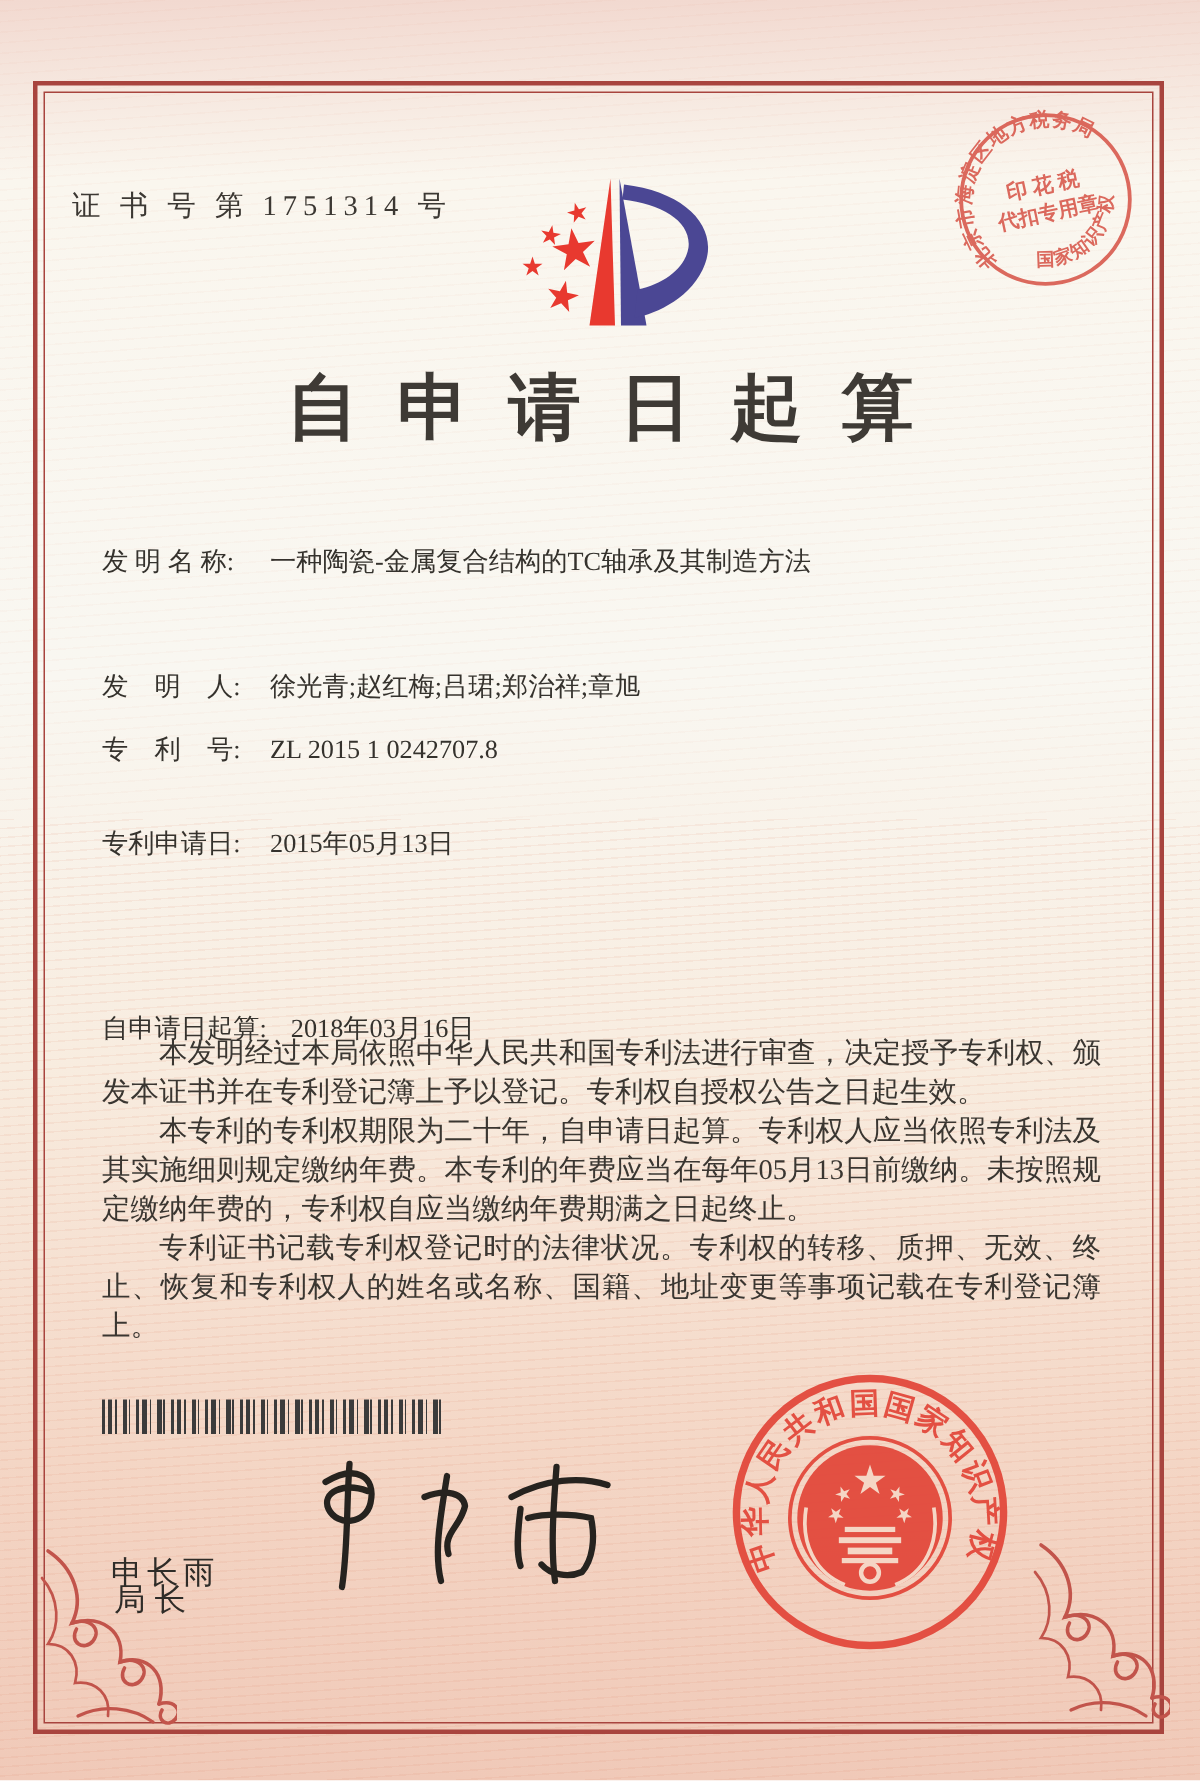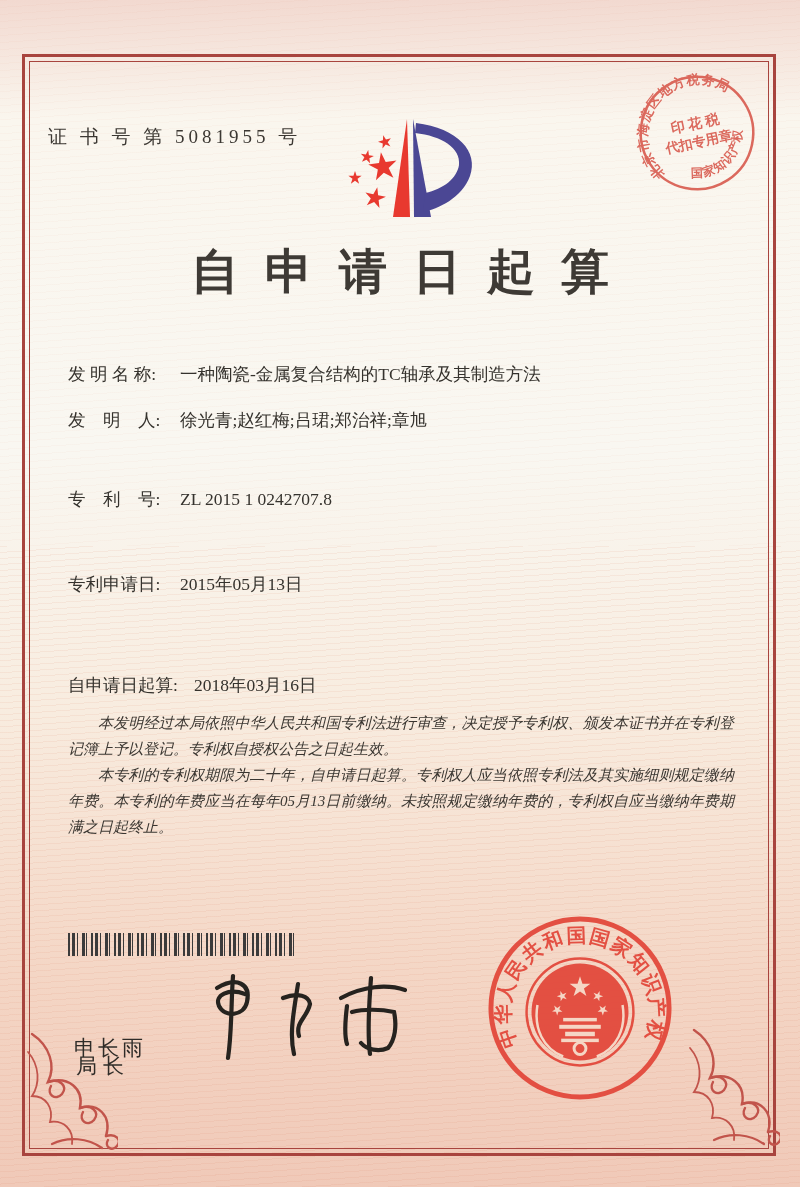--- a/index.html
+++ b/index.html
@@ -13,23 +13,23 @@
   .frame-outer{position:absolute;left:22px;top:54px;width:748px;height:1096px;
         border:3px solid #a8443e;}
   .frame-inner{position:absolute;left:4px;top:4px;right:4px;bottom:4px;border:1px solid #a8443e;}
   .cert-no{position:absolute;left:48px;top:124px;font-size:19px;letter-spacing:4px;color:#3c3833;}
   .title{position:absolute;left:0;top:240px;width:100%;text-align:center;font-size:48px;
         letter-spacing:26px;text-indent:26px;color:#3e3a35;font-weight:600;}
   .logo{position:absolute;left:330px;top:90px;}
   .row{position:absolute;left:68px;width:668px;font-size:17.5px;color:#35322d;white-space:pre;}
   .row .lbl{display:inline-block;min-width:96px;}
   .row .val{margin-left:16px;white-space:normal;}
-  .r1{top:362px}.r2{top:408px}.r3{top:487px}.r4{top:572px}.r5{top:611px}.r6{top:673px}
-  .paras{position:absolute;left:68px;top:710px;width:666px;font-size:15px;line-height:26px;
-        color:#3a3631;text-align:justify;font-style:italic;}
+  .r1{top:362px}.r2{top:445px}.r3{top:487px}.r4{top:550px}.r5{top:611px}.r6{top:673px}
+  .paras{position:absolute;left:68px;top:690px;width:666px;font-size:19px;line-height:26px;
+        color:#3a3631;text-align:justify;}
   .paras p{margin:0;text-indent:2em;}
   .barcode{position:absolute;left:68px;top:933px;width:228px;height:23px;
         background:repeating-linear-gradient(90deg,#3b3b3b 0 2px,rgba(0,0,0,0) 2px 4px,#3b3b3b 4px 7px,rgba(0,0,0,0) 7px 9px,#3b3b3b 9px 10px,rgba(0,0,0,0) 10px 14px,#3b3b3b 14px 17px,rgba(0,0,0,0) 17px 18px,#3b3b3b 18px 19px,rgba(0,0,0,0) 19px 23px);}
   .signer-title{position:absolute;left:76px;top:1052px;font-size:21px;color:#2f2c28;letter-spacing:6px;}
   .signer-name{position:absolute;left:74px;top:1034px;font-size:21px;color:#2f2c28;letter-spacing:3px;}
   .signature{position:absolute;left:195px;top:962px;}
   .seal-main{position:absolute;left:486px;top:914px;opacity:.95;}
   .seal-date{position:absolute;left:494px;top:1068px;font-size:18px;letter-spacing:2px;color:#33302c;}
   .seal-tax{position:absolute;left:634px;top:70px;opacity:.9;}
   .flourish{position:absolute;}
@@ -62,21 +62,21 @@
     <g fill="none" stroke="#c2544b" stroke-width="2.4" stroke-linecap="round">
       <path d="M86,2 C68,14 62,34 70,50 C50,44 34,56 38,76 C20,70 6,84 12,104"></path>
       <path d="M70,50 c-12,-4 -20,4 -14,12 c6,7 16,1 11,-8"></path>
       <path d="M38,76 c-12,-4 -20,4 -14,12 c6,7 16,1 11,-8"></path>
       <path d="M12,104 c-10,-3 -16,4 -11,10 c5,6 13,1 9,-6"></path>
       <path d="M90,20 C78,34 78,52 86,64 C72,64 64,76 68,90 C54,88 44,98 46,112" stroke-width="1.8"></path>
       <path d="M66,112 C50,104 30,106 16,116" stroke-width="2.2"></path>
     </g>
   </svg>
 
-  <div class="cert-no">证 书 号 第 5081955 号</div>
+  <div class="cert-no">证 书 号 第 1751314 号</div>
 
   <svg class="logo" width="150" height="140" viewBox="0 0 150 140">
     <defs>
       <path id="star" d="M0,-1 L0.2245,-0.309 0.951,-0.309 0.363,0.118 0.588,0.809 0,0.382 -0.588,0.809 -0.363,0.118 -0.951,-0.309 -0.2245,-0.309 Z"></path>
     </defs>
     <polygon points="77,29 63,127 80,127" fill="#e8392f"></polygon>
     <polygon points="83,29 84,127 101,127" fill="#4b4794"></polygon>
     <path d="M86,33 C128,38 149,62 140,86 C132,108 108,119 93,122 L95,103 C114,99 127,88 129,75 C131,58 112,46 85,43 Z" fill="#4b4794"></path>
     <use href="#star" transform="translate(55,52) scale(7) rotate(-15)" fill="#e8392f"></use>
     <use href="#star" transform="translate(37,67) scale(7) rotate(10)" fill="#e8392f"></use>
@@ -89,20 +89,21 @@
 
   <div class="row r1"><span class="lbl">发 明 名 称:</span><span class="val">一种陶瓷-金属复合结构的TC轴承及其制造方法</span></div>
   <div class="row r2"><span class="lbl">发　明　人:</span><span class="val">徐光青;赵红梅;吕珺;郑治祥;章旭</span></div>
   <div class="row r3"><span class="lbl">专　利　号:</span><span class="val">ZL 2015 1 0242707.8</span></div>
   <div class="row r4"><span class="lbl">专利申请日:</span><span class="val">2015年05月13日</span></div>
   <div class="row r6"><span class="lbl">自申请日起算:</span><span class="val">2018年03月16日</span></div>
 
   <div class="paras">
     <p>本发明经过本局依照中华人民共和国专利法进行审查，决定授予专利权、颁发本证书并在专利登记簿上予以登记。专利权自授权公告之日起生效。</p>
     <p>本专利的专利权期限为二十年，自申请日起算。专利权人应当依照专利法及其实施细则规定缴纳年费。本专利的年费应当在每年05月13日前缴纳。未按照规定缴纳年费的，专利权自应当缴纳年费期满之日起终止。</p>
+    <p>专利证书记载专利权登记时的法律状况。专利权的转移、质押、无效、终止、恢复和专利权人的姓名或名称、国籍、地址变更等事项记载在专利登记簿上。</p>
   </div>
 
   <div class="barcode"></div>
 
   <div class="signer-title">局长</div>
   <div class="signer-name">申长雨</div>
 
   <svg class="signature" width="230" height="105" viewBox="0 0 230 105">
     <g fill="none" stroke="#26231f" stroke-width="4.2" stroke-linecap="round">
       <path d="M38,14 C36,40 37,70 33,96"></path>

